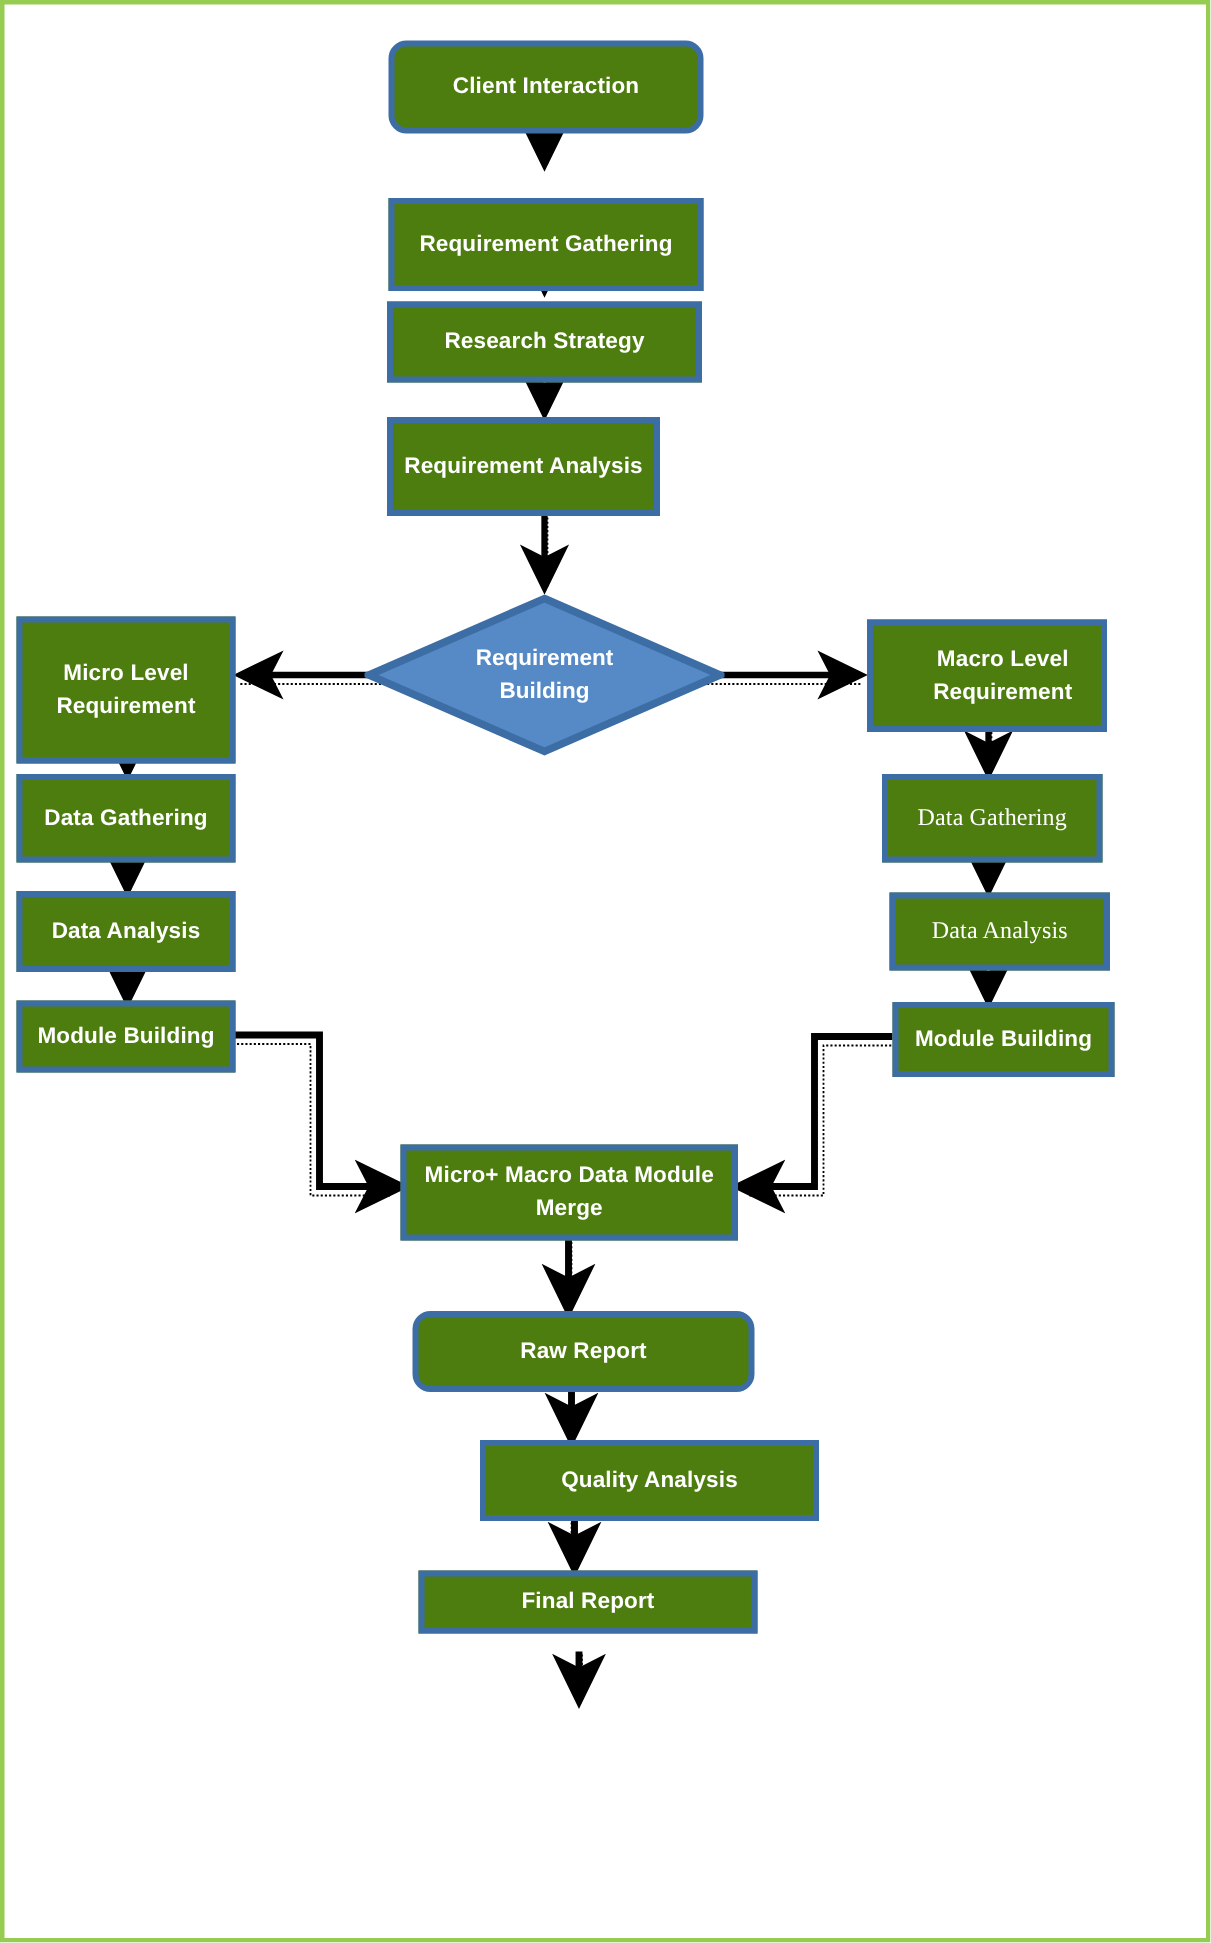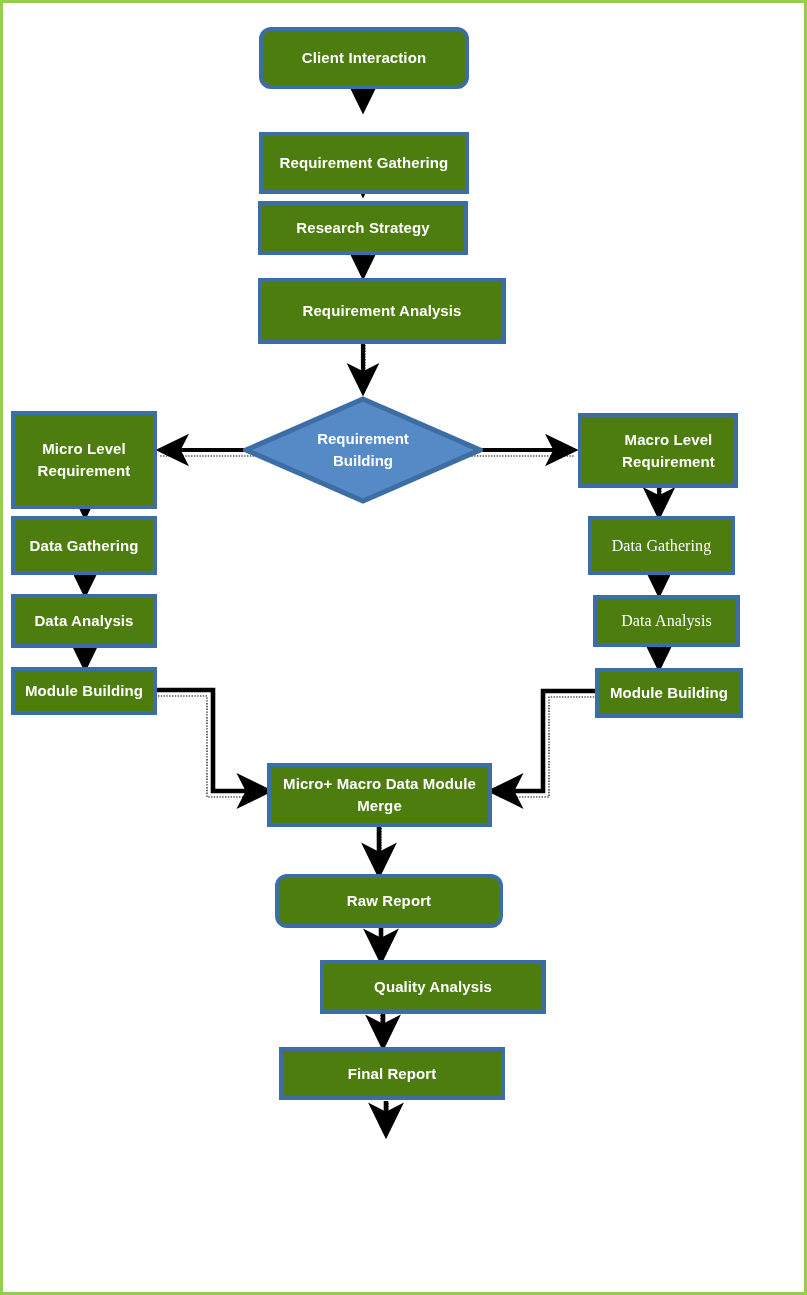--- a/index.html
+++ b/index.html
@@ -148,21 +148,21 @@
   </div>
 
   <div class="node" style="left:256px; top:108px; width:210px; height:62px;margin-top:21px;">
     <span class="node-text">Requirement Gathering</span>
   </div>
 
   <div class="node" style="left:255px; top:198px; width:210px; height:54px;">
     <span class="node-text">Research Strategy</span>
   </div>
 
-  <div class="node" style="left:255px; top:275px; width:248px; height:66px;">
+  <div class="node" style="left:255px; top:275px; width:182px; height:66px;">
     <span class="node-text">Requirement Analysis</span>
   </div>
 
   <div class="diamond-wrap" style="left:240px; top:393px; width:240px; height:108px;">
     <svg width="240" height="108" viewBox="0 0 240 108" xmlns="http://www.w3.org/2000/svg">
       <polygon points="120,3 237,54 120,105 3,54" fill="#558ac6" stroke="#3d6da5" stroke-width="5"></polygon>
     </svg>
     <div class="diamond-label">
       <span>Requirement</span>
       <span>Building</span>
@@ -209,18 +209,18 @@
   </div>
 
   <div class="node rounded" style="left:272px; top:871px; width:228px; height:54px;">
     <span class="node-text">Raw Report</span>
   </div>
 
   <div class="node" style="left:276px; top:957px; width:226px; height:54px;margin-left:41px;">
     <span class="node-text">Quality Analysis</span>
   </div>
 
-  <div class="node" style="left:276px; top:1044px; width:226px; height:53px;">
+  <div class="node" style="left:276px; top:1044px; width:226px; height:42px;">
     <span class="node-text">Final Report</span>
   </div>
 
 
 </div>
 
 </body></html>

